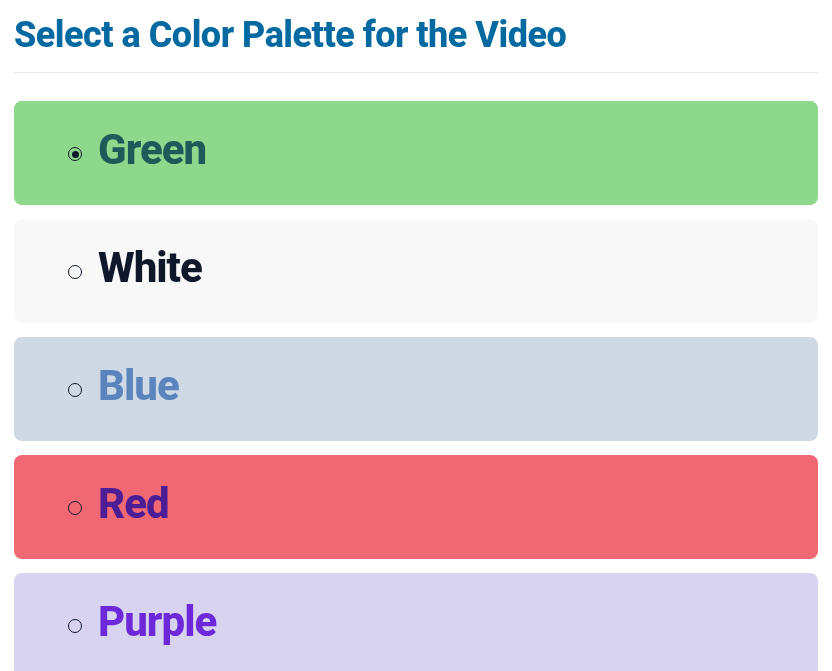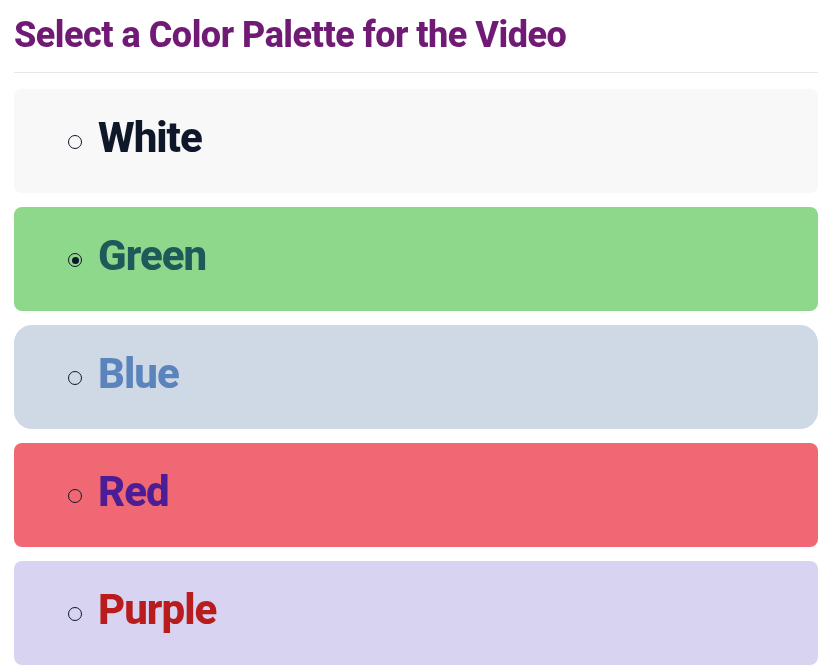--- a/index.html
+++ b/index.html
@@ -12,24 +12,24 @@
       width: 832px;
       height: 671px;
       background: #ffffff;
     }
     .container {
       padding: 14px;
     }
     .page-title {
       font-size: 36px;
       font-weight: 800;
-      color: #701a75;
+      color: #0369a1;
       padding-bottom: 16px;
       border-bottom: 1px solid #e5e7eb;
-      margin-bottom: 16px;
+      margin-bottom: 28px;
       letter-spacing: -0.5px;
     }
     .option {
       display: flex;
       align-items: center;
       padding: 28px 54px 34px 54px;
       border-radius: 8px;
       margin-bottom: 14px;
       cursor: pointer;
     }
@@ -58,42 +58,42 @@
     .option-label {
       font-size: 42px;
       font-weight: 800;
       letter-spacing: -1px;
       line-height: 1;
     }
     .option.white { background: #f8f8f8; }
     .option.white .option-label { color: #0f172a; }
     .option.green { background: #8dd88a; }
     .option.green .option-label { color: #1e5a5a; }
-    .option.blue { background: #cfd9e5; border-radius: 18px; }
+    .option.blue { background: #cfd9e5; }
     .option.blue .option-label { color: #5b84bd; }
     .option.red { background: #ef6873; }
     .option.red .option-label { color: #4c1d95; }
     .option.purple { background: #d8d3f0; }
-    .option.purple .option-label { color: #b91c1c; }
+    .option.purple .option-label { color: #6d28d9; }
   </style>
 </head>
 <body>
 
 <div class="container">
   <h1 class="page-title">Select a Color Palette for the Video</h1>
   <div id="options-list">
-      <div class="option white">
-        <span class="option-radio"></span>
-        <span class="option-label">White</span>
-      </div>
       <div class="option green">
         <span class="option-radio checked">
           <span class="option-radio-dot"></span>
         </span>
         <span class="option-label">Green</span>
+      </div>
+      <div class="option white">
+        <span class="option-radio"></span>
+        <span class="option-label">White</span>
       </div>
       <div class="option blue">
         <span class="option-radio"></span>
         <span class="option-label">Blue</span>
       </div>
       <div class="option red">
         <span class="option-radio"></span>
         <span class="option-label">Red</span>
       </div>
       <div class="option purple">

